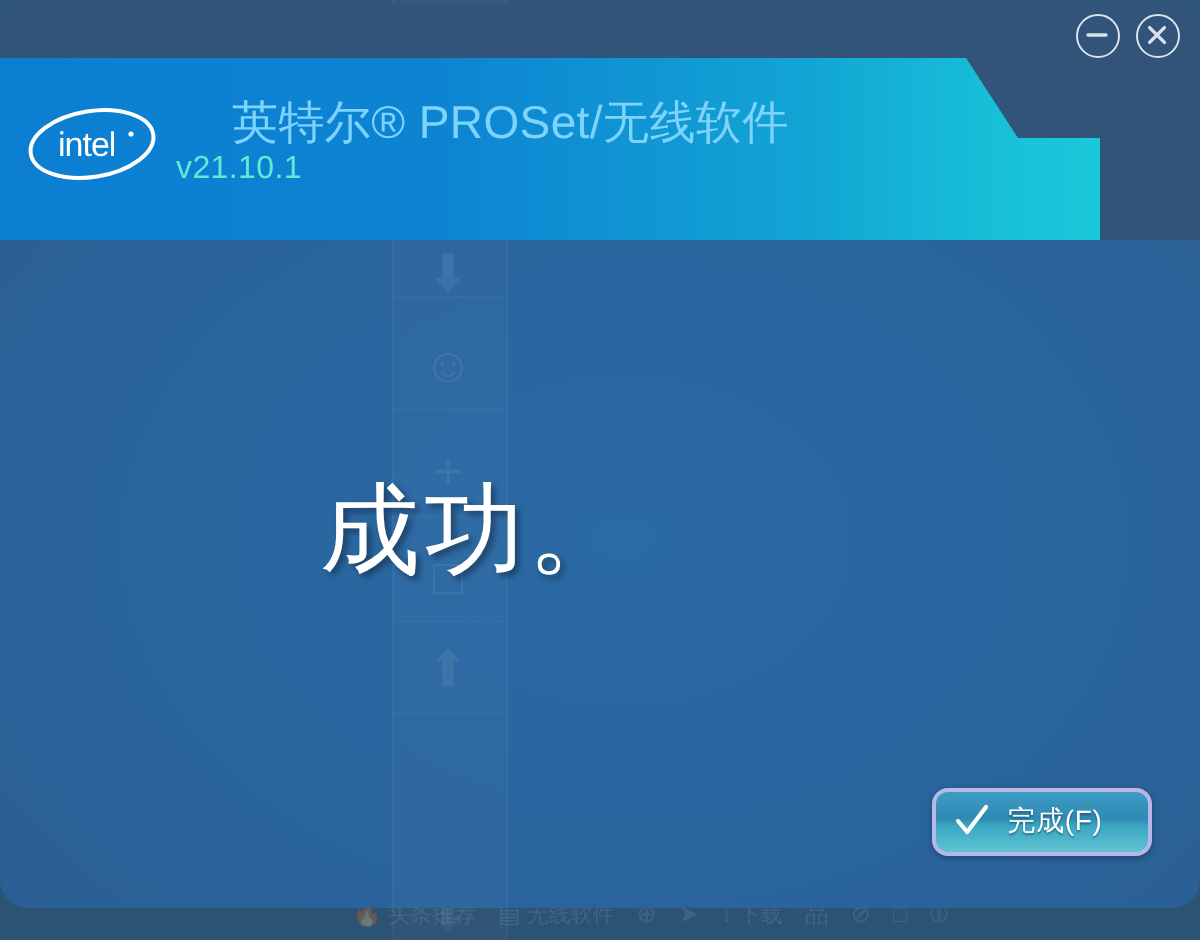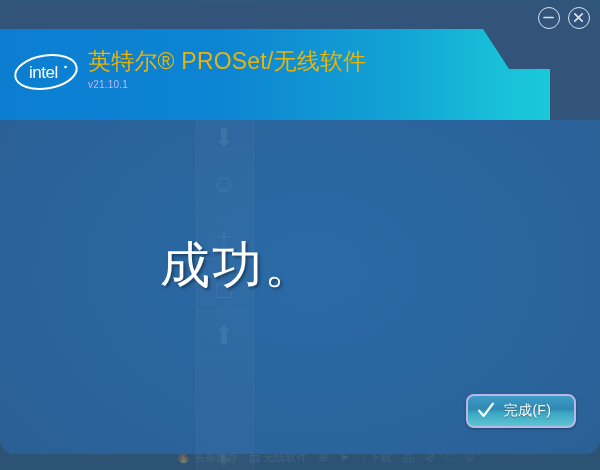--- a/index.html
+++ b/index.html
@@ -116,29 +116,30 @@
     left: 12px; top: 47px;
     width: 70px; height: 46px;
     z-index: 20;
   }
   #banner-text {
     position: absolute;
     left: 88px; top: 44px;
     z-index: 20;
   }
   #banner-title {
-    color: #eab308;
+    color: #7dd3fc;
     font-size: 23px;
     line-height: 30px;
     letter-spacing: 0.2px;
     white-space: nowrap;
+    margin-left: 28px;
   }
   #banner-version {
-    color: #c4b5fd;
-    font-size: 10px;
+    color: #5eead4;
+    font-size: 16px;
     line-height: 16px;
     margin-top: 1px;
     letter-spacing: 0.2px;
   }
 
   
   #panel {
     position: absolute;
     left: 0; top: 118px;
     width: 600px;

